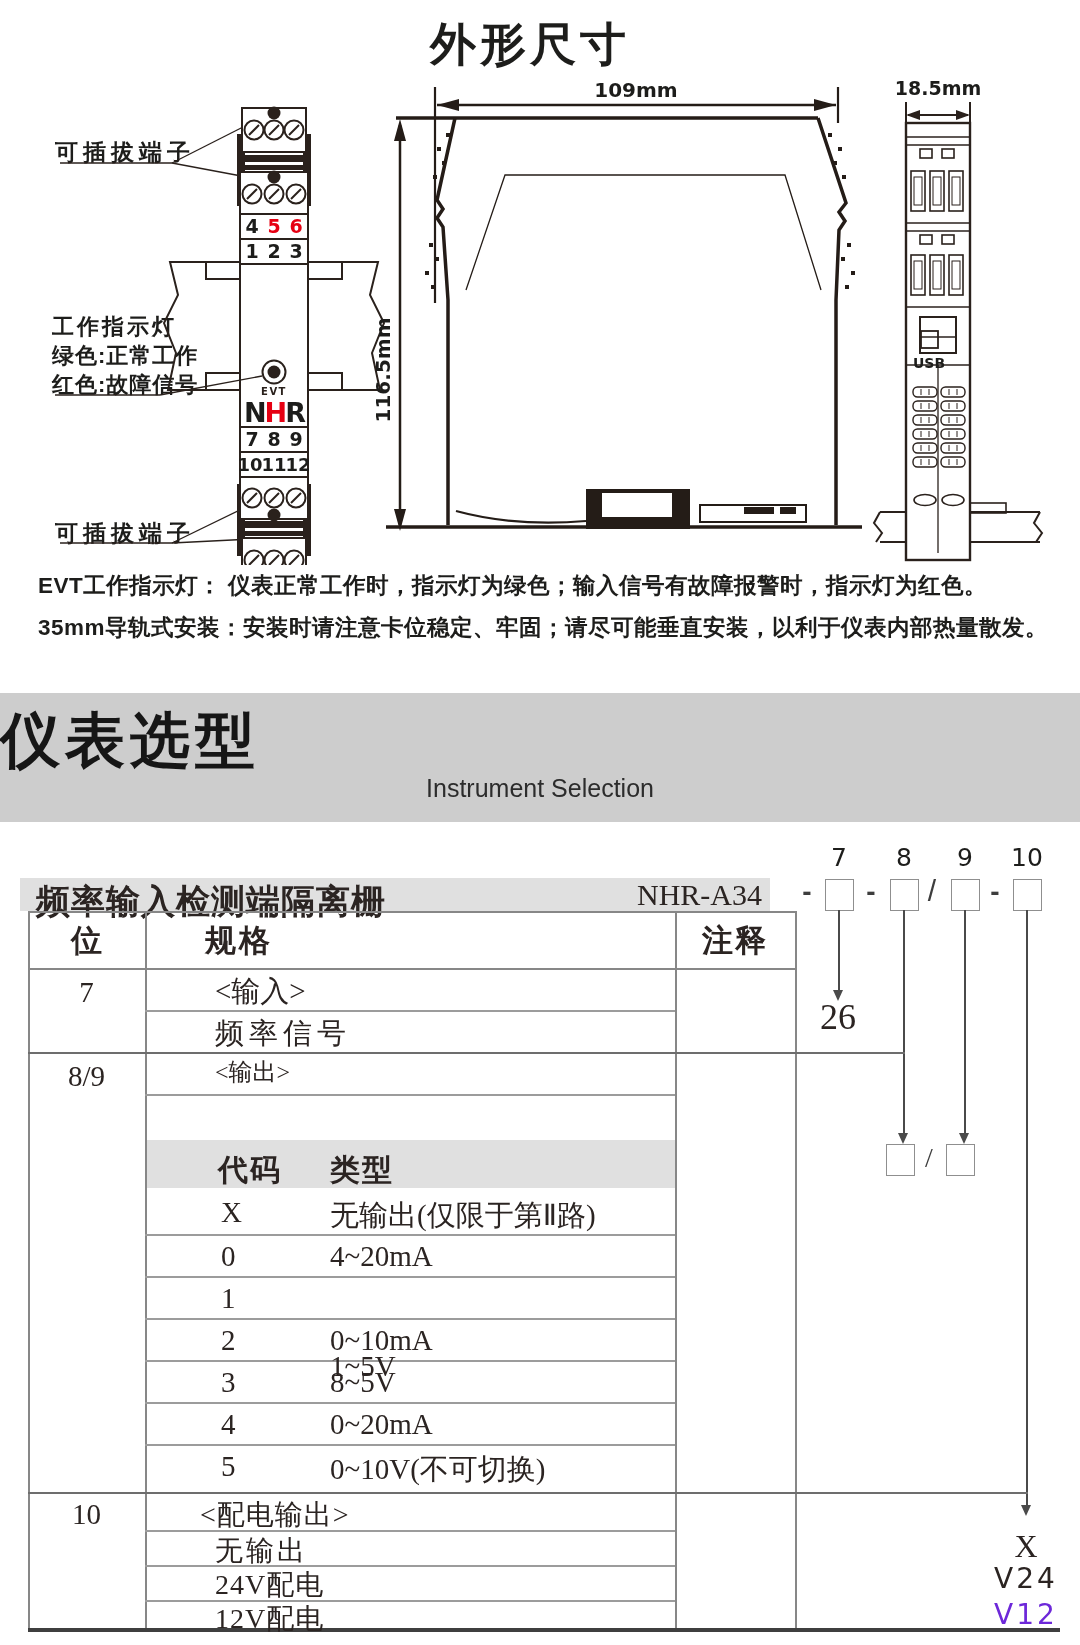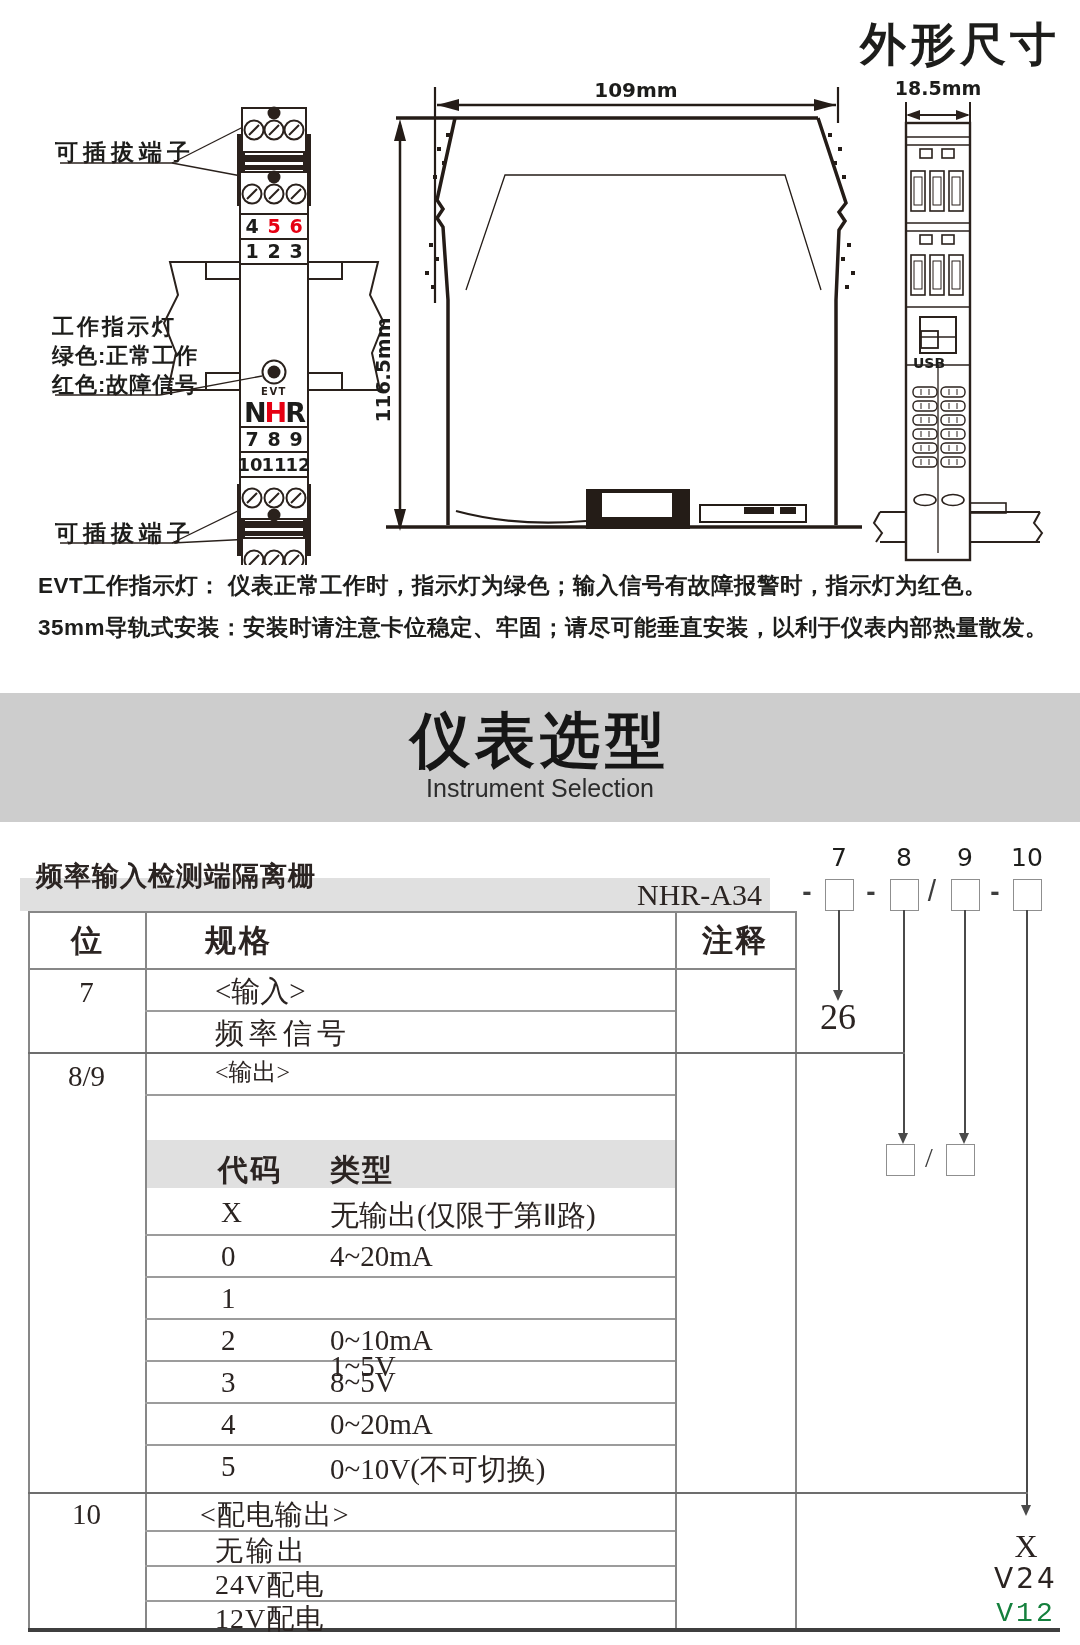--- a/index.html
+++ b/index.html
@@ -20,21 +20,21 @@
   .cell{position:absolute;font-family:"Liberation Serif",serif;color:#2b2422;}
   svg text{font-family:"DejaVu Sans",sans-serif;}
   .banner{position:absolute;left:0;top:693px;width:1080px;height:129px;background:#cdcdcd;}
   .graystrip{position:absolute;background:#e0e0e0;}
 </style>
 </head>
 <body>
 
 <div class="page">
 
-  <div class="abs sans b" style="left:0;top:14px;width:1060px;text-align:right;font-size:46px;letter-spacing:4px;">外形尺寸</div>
+  <div class="abs sans b" style="left:0;top:14px;width:1060px;text-align:center;font-size:46px;letter-spacing:4px;">外形尺寸</div>
 
   <div class="abs b" style="left:55px;top:137px;font-size:23px;letter-spacing:5px;">可插拔端子</div>
   <div class="abs b" style="left:52px;top:312px;font-size:22px;letter-spacing:3px;">工作指示灯</div>
   <div class="abs b" style="left:52px;top:341px;font-size:22px;letter-spacing:1px;">绿色:正常工作</div>
   <div class="abs b" style="left:52px;top:370px;font-size:22px;letter-spacing:1px;">红色:故障信号</div>
   <div class="abs b" style="left:55px;top:518px;font-size:23px;letter-spacing:5px;">可插拔端子</div>
 
   <svg class="abs" style="left:0;top:75px;" width="1080" height="490" viewBox="0 0 1080 490">
 
     <g stroke="#2a211c" stroke-width="1.3" fill="none">
@@ -285,26 +285,26 @@
     <text x="636" y="22" text-anchor="middle" font-size="20" font-weight="600" fill="#1d1d1b">109mm</text>
     <text transform="translate(390,295) rotate(-90)" text-anchor="middle" font-size="20" font-weight="600" fill="#1d1d1b">116.5mm</text>
     <text x="938" y="20" text-anchor="middle" font-size="19" font-weight="600" fill="#1d1d1b">18.5mm</text>
     <text x="929" y="293" text-anchor="middle" font-size="14" font-weight="600" fill="#1d1d1b">USB</text>
   </svg>
 
   <div class="abs b" style="left:38px;top:570px;font-size:22.5px;letter-spacing:0.5px;">EVT工作指示灯： 仪表正常工作时，指示灯为绿色；输入信号有故障报警时，指示灯为红色。</div>
   <div class="abs b" style="left:38px;top:612px;font-size:22.5px;letter-spacing:0.5px;">35mm导轨式安装：安装时请注意卡位稳定、牢固；请尽可能垂直安装，以利于仪表内部热量散发。</div>
 
   <div class="banner">
-    <div class="abs ser b" style="left:0;top:8px;width:1080px;text-align:center;font-size:60px;letter-spacing:5px;color:#161616;">仪表选型</div>
+    <div class="abs ser b" style="left:0;top:8px;width:1080px;text-align:left;font-size:60px;letter-spacing:5px;color:#161616;">仪表选型</div>
     <div class="abs" style="left:0;top:81px;width:1080px;text-align:center;font-size:25px;color:#2c2c2c;">Instrument Selection</div>
   </div>
 
   <div class="graystrip" style="left:20px;top:878px;width:750px;height:33px;"></div>
-  <div class="cell b" style="left:36px;top:858px;font-size:27px;letter-spacing:1px;">频率输入检测端隔离栅</div>
+  <div class="cell b" style="left:36px;top:879px;font-size:34px;letter-spacing:1px;">频率输入检测端隔离栅</div>
   <div class="cell tar" style="left:590px;top:878px;width:172px;font-size:30px;">NHR-A34</div>
 
   <div class="abs sans tac" style="left:824px;top:843px;width:30px;font-size:25px;">7</div>
   <div class="abs sans tac" style="left:889px;top:843px;width:30px;font-size:25px;">8</div>
   <div class="abs sans tac" style="left:950px;top:843px;width:30px;font-size:25px;">9</div>
   <div class="abs sans tac" style="left:1008px;top:843px;width:38px;font-size:25px;">10</div>
 
   <div class="abs tac b" style="left:798px;top:876px;width:18px;font-size:28px;color:#3d3d3d;">-</div>
   <div class="codebox" style="left:825px;top:879px;"></div>
   <div class="abs tac b" style="left:862px;top:876px;width:18px;font-size:28px;color:#3d3d3d;">-</div>
@@ -324,21 +324,21 @@
   <div class="ahead" style="left:1021px;top:1505px;"></div>
 
   <div class="abs ser tac" style="left:806px;top:996px;width:64px;font-size:36px;color:#2b2422;">26</div>
 
   <div class="codebox" style="left:886px;top:1144px;"></div>
   <div class="abs ser tac" style="left:915px;top:1142px;width:28px;font-size:28px;color:#3d3d3d;">/</div>
   <div class="codebox" style="left:946px;top:1144px;"></div>
 
   <div class="abs ser tac" style="left:992px;top:1528px;width:68px;font-size:32px;color:#2b2422;">X</div>
   <div class="abs sans tac" style="left:990px;top:1562px;width:72px;font-size:28px;letter-spacing:3px;font-weight:500;color:#2b2422;">V24</div>
-  <div class="abs sans tac" style="left:990px;top:1598px;width:72px;font-size:28px;letter-spacing:3px;font-weight:500;color:#15803d;font-family:Liberation Mono, monospace;">V12</div>
+  <div class="abs sans tac" style="left:990px;top:1598px;width:72px;font-size:28px;letter-spacing:3px;font-weight:500;color:#6d28d9;">V12</div>
 
   <div class="vl" style="left:28px;top:911px;width:2px;height:719px;"></div>
   <div class="vl" style="left:145px;top:911px;width:2px;height:719px;"></div>
   <div class="vl" style="left:675px;top:911px;width:2px;height:719px;"></div>
   <div class="vl" style="left:795px;top:911px;width:2px;height:719px;"></div>
   <div class="hl" style="left:28px;top:911px;width:769px;height:2px;"></div>
   <div class="hl" style="left:28px;top:968px;width:769px;height:2px;"></div>
   <div class="hl" style="left:28px;top:1052px;width:877px;height:2px;background:#6d6d6d;"></div>
   <div class="hl" style="left:28px;top:1492px;width:1000px;height:2px;background:#6d6d6d;"></div>
   <div class="hl" style="left:28px;top:1628px;width:1032px;height:4px;background:#3f3f3f;"></div>

